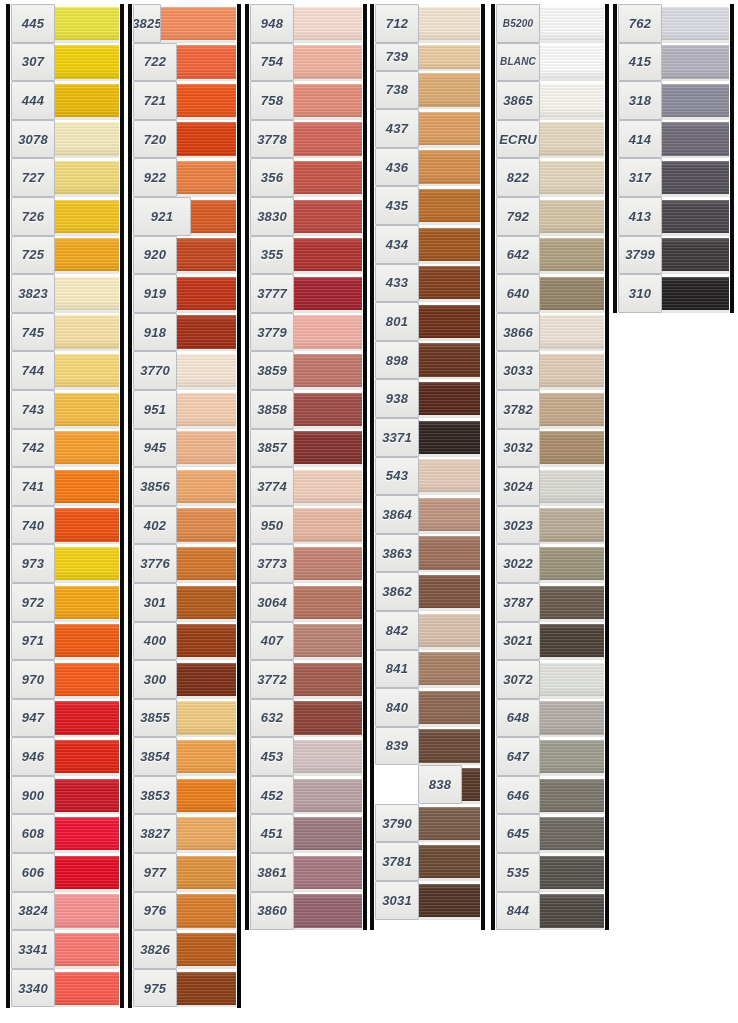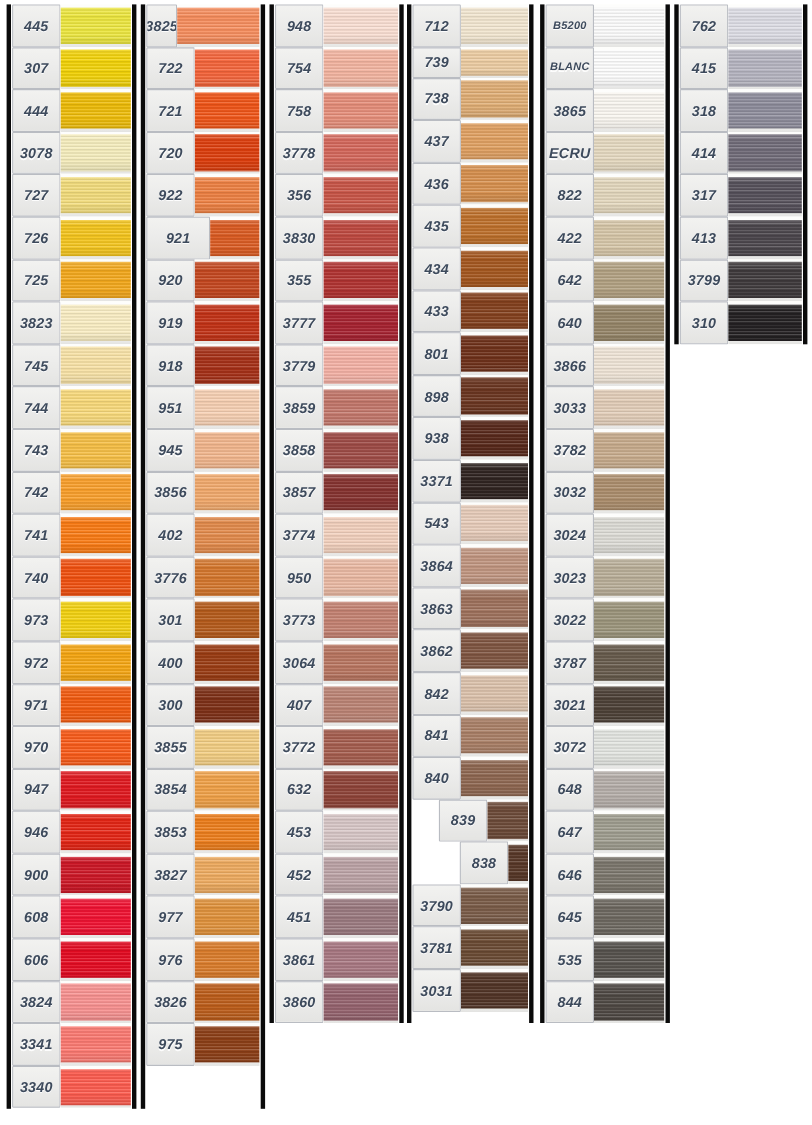--- a/index.html
+++ b/index.html
@@ -421,20 +421,29 @@
       <div class="row" style="height: 38.6px;">
         <div class="code-cell" style="width: 44px; font-size: 13px;">918</div>
         <div class="swatch" style="background: rgb(253, 253, 251);">
           <div class="gap-top"></div>
           <div class="thread" style="background-color: rgb(165, 47, 22);"></div>
           <div class="gap-bottom"></div>
           <div class="sheen"></div>
         </div>
       </div>
       <div class="row" style="height: 38.6px;">
+        <div class="code-cell" style="width: 44px; font-size: 13px;">3770</div>
+        <div class="swatch" style="background: rgb(253, 253, 251);">
+          <div class="gap-top"></div>
+          <div class="thread" style="background-color: rgb(248, 231, 214);"></div>
+          <div class="gap-bottom"></div>
+          <div class="sheen"></div>
+        </div>
+      </div>
+      <div class="row" style="height: 38.6px;">
         <div class="code-cell" style="width: 44px; font-size: 13px;">951</div>
         <div class="swatch" style="background: rgb(253, 253, 251);">
           <div class="gap-top"></div>
           <div class="thread" style="background-color: rgb(246, 207, 178);"></div>
           <div class="gap-bottom"></div>
           <div class="sheen"></div>
         </div>
       </div>
       <div class="row" style="height: 38.6px;">
         <div class="code-cell" style="width: 44px; font-size: 13px;">945</div>
@@ -959,21 +968,21 @@
       </div>
       <div class="row" style="height: 38.6px;">
         <div class="code-cell" style="width: 44px; font-size: 13px;">840</div>
         <div class="swatch" style="background: rgb(253, 253, 251);">
           <div class="gap-top"></div>
           <div class="thread" style="background-color: rgb(142, 103, 81);"></div>
           <div class="gap-bottom"></div>
           <div class="sheen"></div>
         </div>
       </div>
-      <div class="row" style="height: 38.6px; padding-left: 24px;">
+      <div class="row" style="height: 38.6px;">
         <div class="code-cell" style="width: 44px; font-size: 13px;">839</div>
         <div class="swatch" style="background: rgb(253, 253, 251);">
           <div class="gap-top"></div>
           <div class="thread" style="background-color: rgb(108, 74, 56);"></div>
           <div class="gap-bottom"></div>
           <div class="sheen"></div>
         </div>
       </div>
       <div class="row" style="height: 38.6px; margin-left: 43px;">
         <div class="code-cell" style="width: 44px; font-size: 13px;">838</div>
@@ -1054,21 +1063,21 @@
       <div class="row" style="height: 38.6px;">
         <div class="code-cell" style="width: 44px; font-size: 13px;">822</div>
         <div class="swatch" style="background: rgb(253, 253, 251);">
           <div class="gap-top"></div>
           <div class="thread" style="background-color: rgb(227, 215, 189);"></div>
           <div class="gap-bottom"></div>
           <div class="sheen"></div>
         </div>
       </div>
       <div class="row" style="height: 38.6px;">
-        <div class="code-cell" style="width: 44px; font-size: 13px;">422</div>
+        <div class="code-cell" style="width: 44px; font-size: 13px;">792</div>
         <div class="swatch" style="background: rgb(253, 253, 251);">
           <div class="gap-top"></div>
           <div class="thread" style="background-color: rgb(214, 198, 168);"></div>
           <div class="gap-bottom"></div>
           <div class="sheen"></div>
         </div>
       </div>
       <div class="row" style="height: 38.6px;">
         <div class="code-cell" style="width: 44px; font-size: 13px;">642</div>
         <div class="swatch" style="background: rgb(253, 253, 251);">

